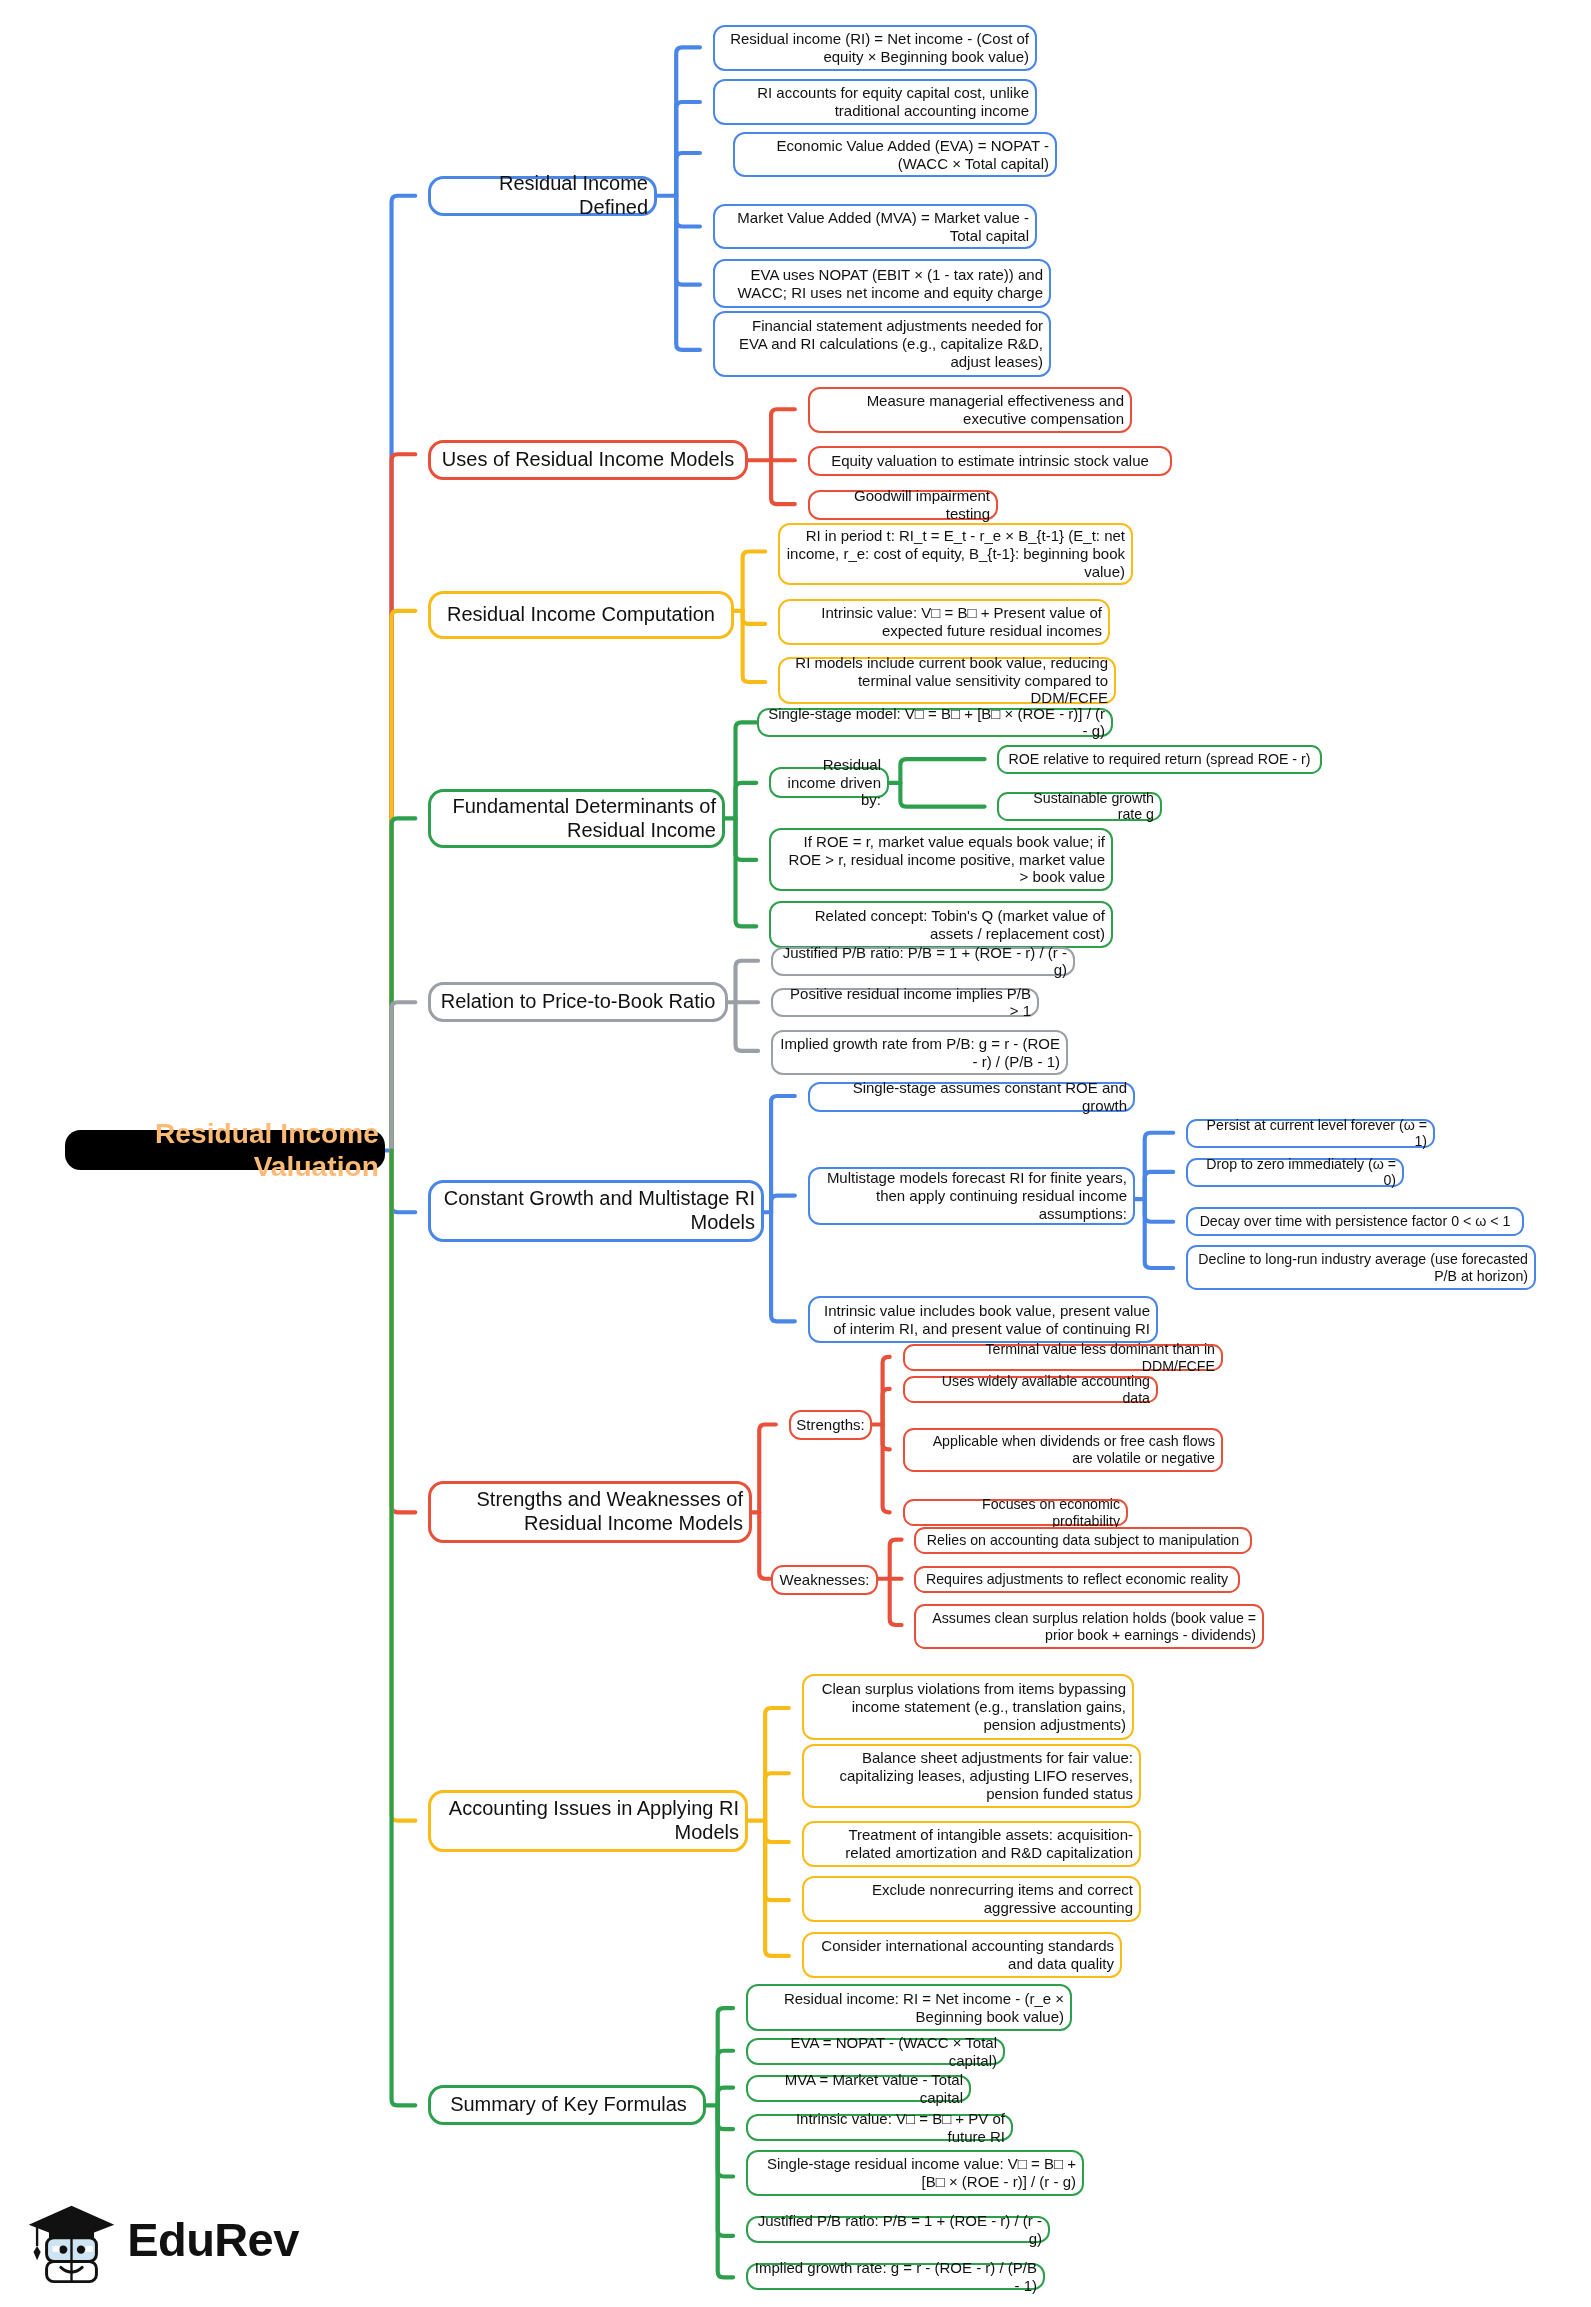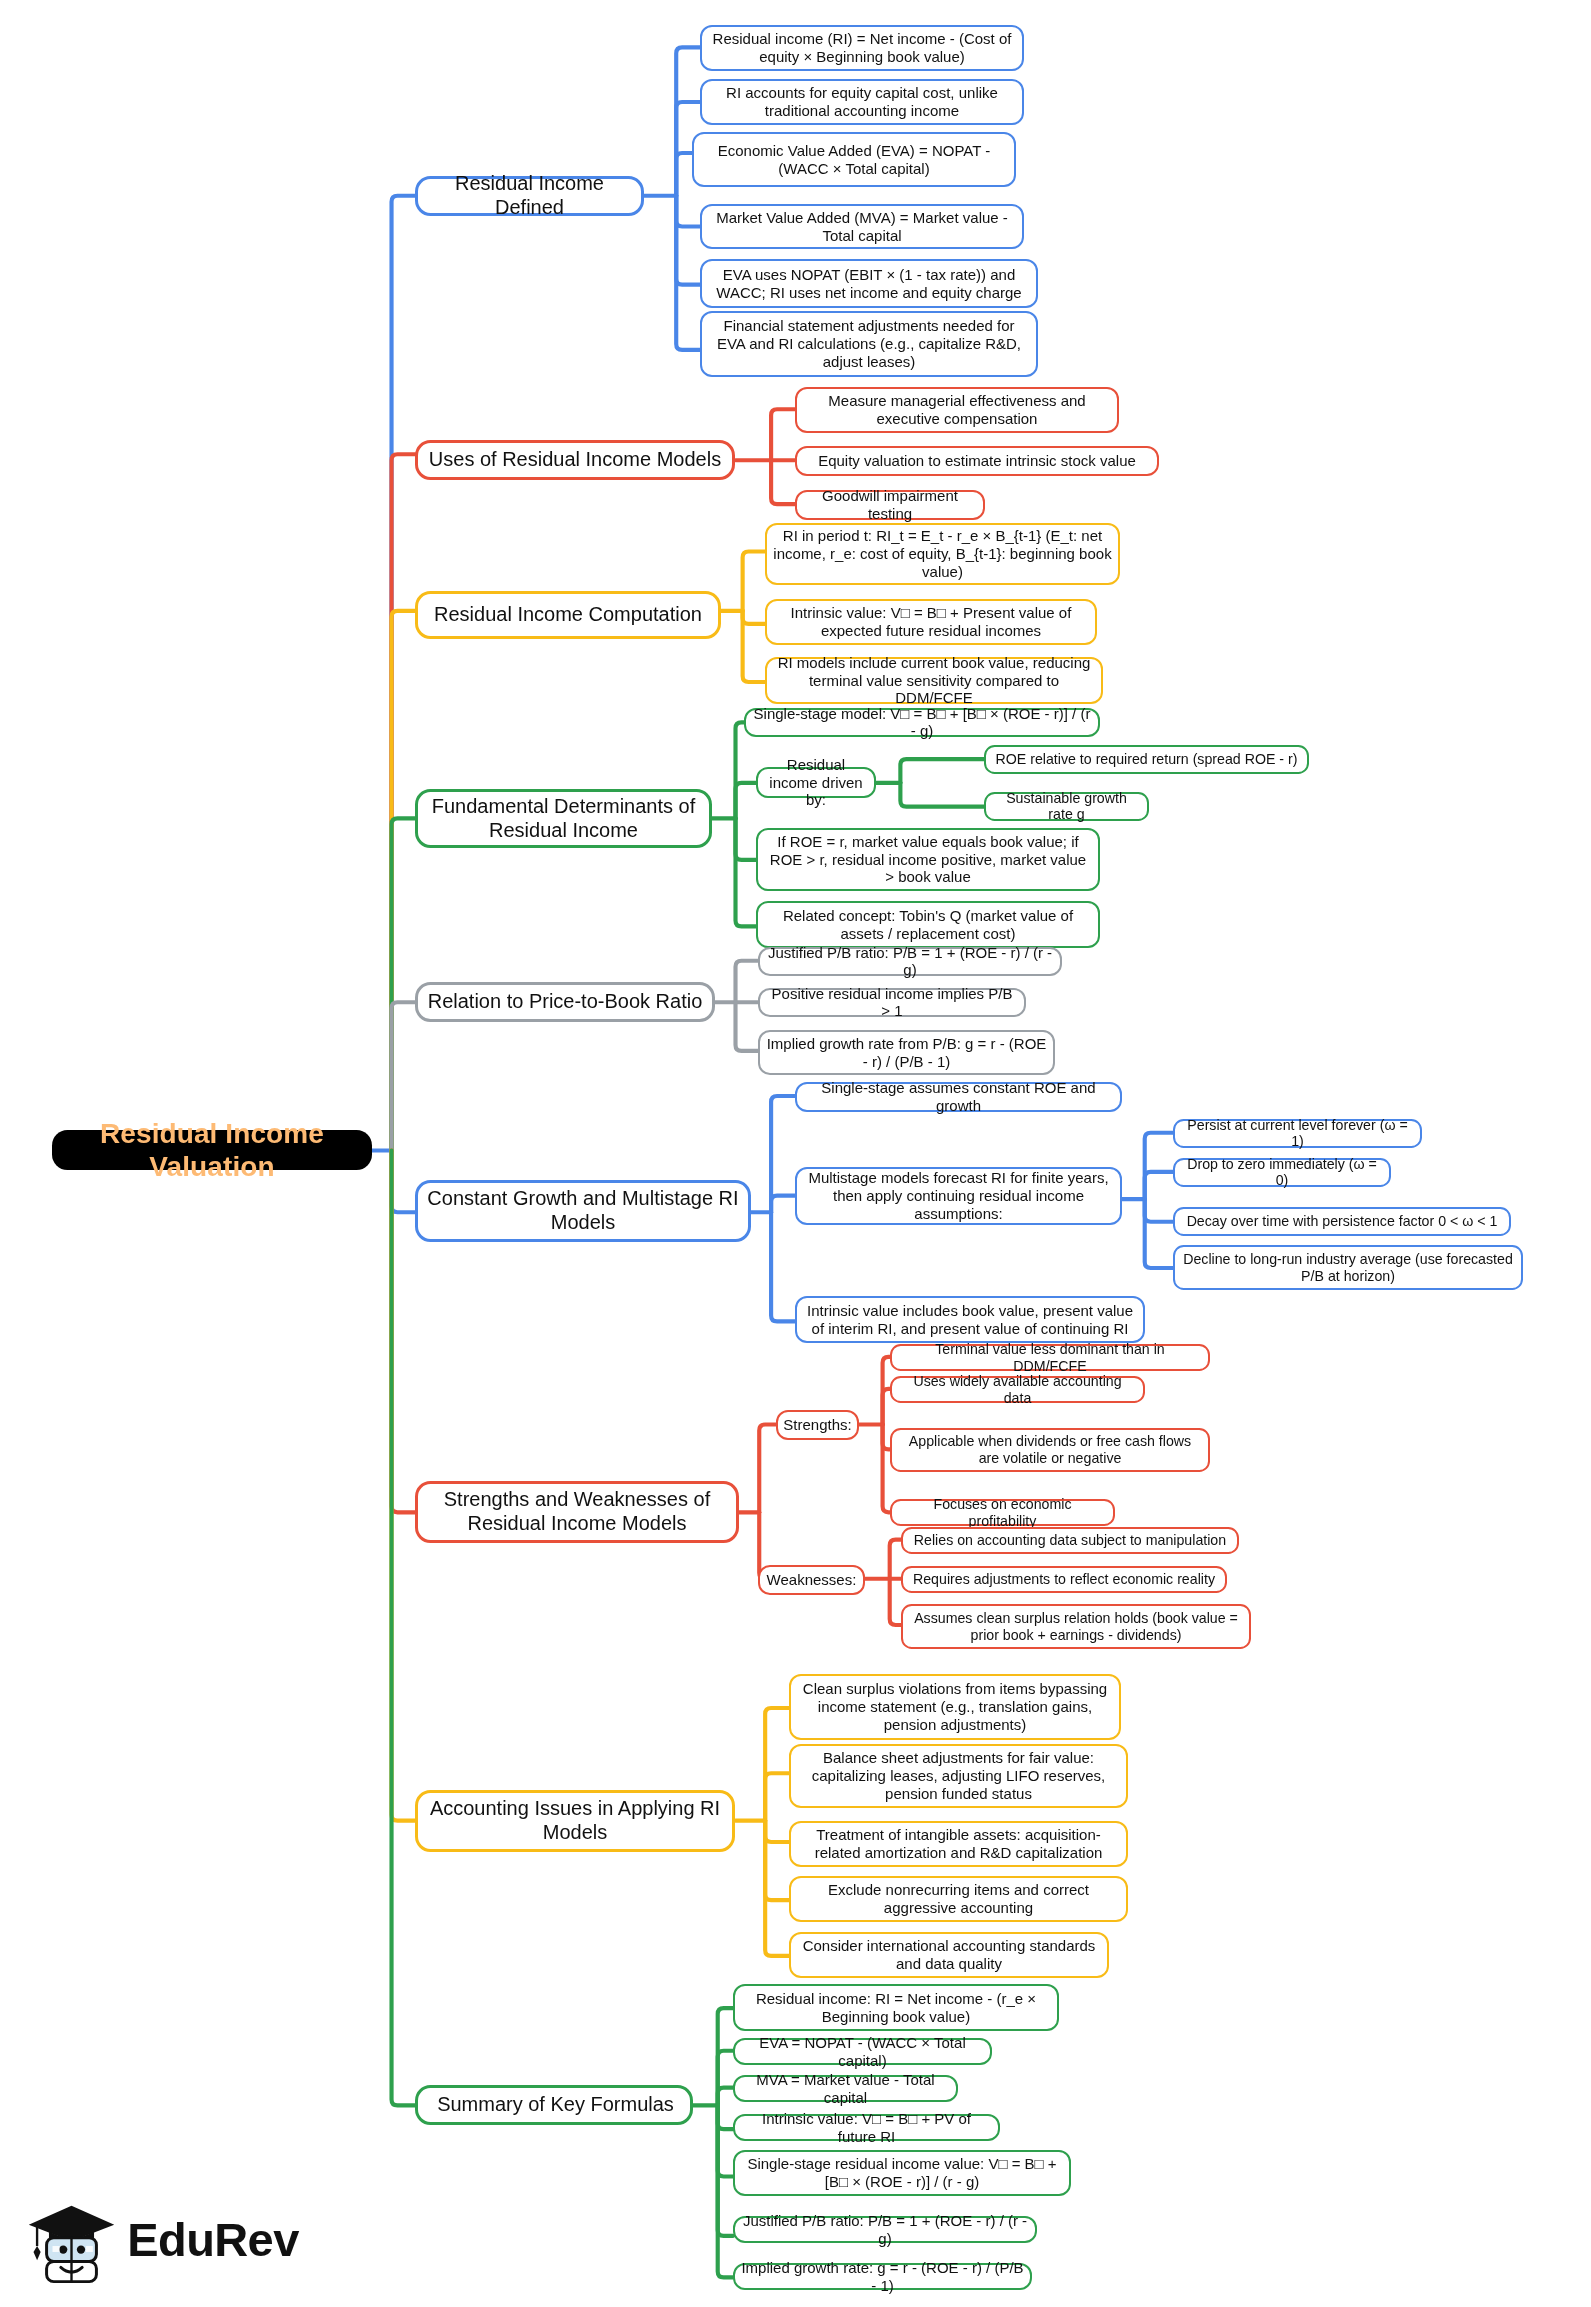--- a/index.html
+++ b/index.html
@@ -1,21 +1,21 @@
 <!DOCTYPE html>
 <html style="font-size:9.5px"><head>
 <meta charset="utf-8">
 <style>
   html,body{margin:0;padding:0;background:#ffffff;}
   body{font-family:"Liberation Sans","DejaVu Sans",sans-serif;}
   #root-canvas{position:relative;width:1592px;height:2307px;background:#fff;overflow:hidden;}
   svg#wires{position:absolute;left:0;top:0;width:1592px;height:2307px;pointer-events:none;}
   .node{position:absolute;box-sizing:border-box;display:flex;align-items:center;justify-content:center;
-        text-align:center;background:#fff;border-style:solid;border-radius:13px;line-height:1.18;
-        color:#111;padding:2.4px 6px;}
+        text-align:right;background:#fff;border-style:solid;border-radius:13px;line-height:1.18;
+        color:#111;padding:2.4px 6px;margin-left:13px;}
   .n-root{background:#000;color:#fdba74;border:none;border-radius:15.4px;font-size:28px;font-weight:bold;
           letter-spacing:0.1px;}
   .lvl1{font-size:20px;border-width:3px;border-radius:15.4px;}
   .lvl2{font-size:15px;border-width:2.4px;border-radius:12px;}
   .lvl3{font-size:14.2px;border-width:2.4px;border-radius:10.7px;}
   .c-blue{border-color:#4a86e8;}
   .c-red{border-color:#e8503a;}
   .c-yellow{border-color:#f8bb17;}
   .c-green{border-color:#2ea04d;}
   .c-gray{border-color:#9aa0a6;}
@@ -125,21 +125,21 @@
 
   <div class="node lvl1 c-blue" style="left:415px;top:176px;width:229px;height:40px;">
     <span>Residual Income Defined</span>
   </div>
   <div class="node lvl2 c-blue" style="left:700px;top:25px;width:324px;height:46px;">
     <span>Residual income (RI) = Net income - (Cost of equity × Beginning book value)</span>
   </div>
   <div class="node lvl2 c-blue" style="left:700px;top:79px;width:324px;height:46px;">
     <span>RI accounts for equity capital cost, unlike traditional accounting income</span>
   </div>
-  <div class="node lvl2 c-blue" style="left:692px;top:132px;width:324px;height:55px;">
+  <div class="node lvl2 c-blue" style="left:720px;top:132px;width:324px;height:45px;">
     <span>Economic Value Added (EVA) = NOPAT - (WACC × Total capital)</span>
   </div>
   <div class="node lvl2 c-blue" style="left:700px;top:204px;width:324px;height:45px;">
     <span>Market Value Added (MVA) = Market value - Total capital</span>
   </div>
   <div class="node lvl2 c-blue" style="left:700px;top:259px;width:338px;height:49px;">
     <span>EVA uses NOPAT (EBIT × (1 - tax rate)) and WACC; RI uses net income and equity charge</span>
   </div>
   <div class="node lvl2 c-blue" style="left:700px;top:311px;width:338px;height:66px;">
     <span>Financial statement adjustments needed for EVA and RI calculations (e.g., capitalize R&amp;D, adjust leases)</span>

